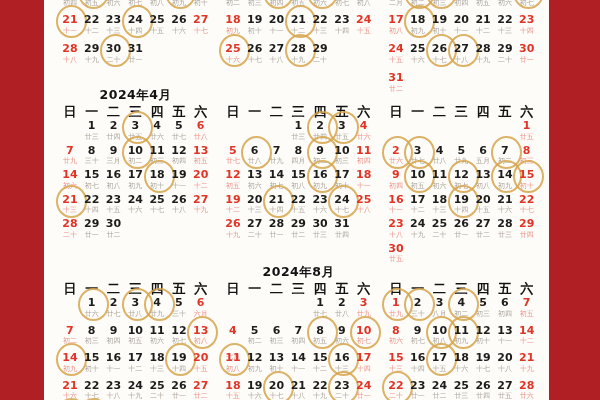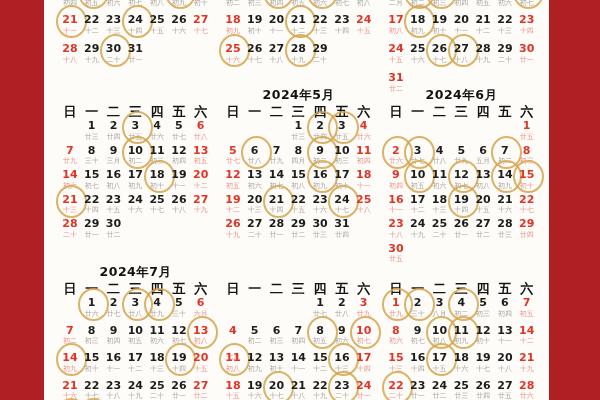--- a/index.html
+++ b/index.html
@@ -141,20 +141,21 @@
         <div class="num" style="left: 87.2px; top: 42px; width: 21.8px; color: rgb(28, 28, 28);">28</div>
         <div class="lab" style="left: 87.2px; top: 55.5px; width: 21.8px; color: rgb(171, 163, 156);">十九</div>
         <div class="num" style="left: 109px; top: 42px; width: 21.8px; color: rgb(28, 28, 28);">29</div>
         <div class="lab" style="left: 109px; top: 55.5px; width: 21.8px; color: rgb(171, 163, 156);">二十</div>
         <div class="num" style="left: 130.8px; top: 42px; width: 21.8px; color: rgb(224, 52, 39);">30</div>
         <div class="lab" style="left: 130.8px; top: 55.5px; width: 21.8px; color: rgb(236, 145, 137);">廿一</div>
         <div class="num" style="left: 0px; top: 71px; width: 21.8px; color: rgb(224, 52, 39);">31</div>
         <div class="lab" style="left: 0px; top: 84.5px; width: 21.8px; color: rgb(236, 145, 137);">廿二</div>
       </div>
       <div class="month" style="left: 59px;">
+        <div class="mtitle" style="top: 88px;">2024年4月</div>
         <div class="wh" style="left: 0px; top: 105px; width: 21.8px;">日</div>
         <div class="wh" style="left: 21.8px; top: 105px; width: 21.8px;">一</div>
         <div class="wh" style="left: 43.6px; top: 105px; width: 21.8px;">二</div>
         <div class="wh" style="left: 65.4px; top: 105px; width: 21.8px;">三</div>
         <div class="wh" style="left: 87.2px; top: 105px; width: 21.8px;">四</div>
         <div class="wh" style="left: 109px; top: 105px; width: 21.8px;">五</div>
         <div class="wh" style="left: 130.8px; top: 105px; width: 21.8px;">六</div>
         <div class="num" style="left: 21.8px; top: 119px; width: 21.8px; color: rgb(28, 28, 28);">1</div>
         <div class="lab" style="left: 21.8px; top: 132.5px; width: 21.8px; color: rgb(171, 163, 156);">廿三</div>
         <div class="num" style="left: 43.6px; top: 119px; width: 21.8px; color: rgb(28, 28, 28);">2</div>
@@ -214,21 +215,20 @@
         <div class="num" style="left: 130.8px; top: 192.5px; width: 21.8px; color: rgb(224, 52, 39);">27</div>
         <div class="lab" style="left: 130.8px; top: 206px; width: 21.8px; color: rgb(236, 145, 137);">十九</div>
         <div class="num" style="left: 0px; top: 217px; width: 21.8px; color: rgb(224, 52, 39);">28</div>
         <div class="lab" style="left: 0px; top: 230.5px; width: 21.8px; color: rgb(236, 145, 137);">二十</div>
         <div class="num" style="left: 21.8px; top: 217px; width: 21.8px; color: rgb(28, 28, 28);">29</div>
         <div class="lab" style="left: 21.8px; top: 230.5px; width: 21.8px; color: rgb(171, 163, 156);">廿一</div>
         <div class="num" style="left: 43.6px; top: 217px; width: 21.8px; color: rgb(28, 28, 28);">30</div>
         <div class="lab" style="left: 43.6px; top: 230.5px; width: 21.8px; color: rgb(171, 163, 156);">廿二</div>
       </div>
       <div class="month" style="left: 222px;">
-        <div class="mtitle" style="top: 88px;">2024年5月</div>
         <div class="wh" style="left: 0px; top: 105px; width: 21.8px;">日</div>
         <div class="wh" style="left: 21.8px; top: 105px; width: 21.8px;">一</div>
         <div class="wh" style="left: 43.6px; top: 105px; width: 21.8px;">二</div>
         <div class="wh" style="left: 65.4px; top: 105px; width: 21.8px;">三</div>
         <div class="wh" style="left: 87.2px; top: 105px; width: 21.8px;">四</div>
         <div class="wh" style="left: 109px; top: 105px; width: 21.8px;">五</div>
         <div class="wh" style="left: 130.8px; top: 105px; width: 21.8px;">六</div>
         <div class="num" style="left: 65.4px; top: 119px; width: 21.8px; color: rgb(28, 28, 28);">1</div>
         <div class="lab" style="left: 65.4px; top: 132.5px; width: 21.8px; color: rgb(171, 163, 156);">廿三</div>
         <div class="num" style="left: 87.2px; top: 119px; width: 21.8px; color: rgb(28, 28, 28);">2</div>
@@ -293,21 +293,20 @@
         <div class="num" style="left: 43.6px; top: 217px; width: 21.8px; color: rgb(28, 28, 28);">28</div>
         <div class="lab" style="left: 43.6px; top: 230.5px; width: 21.8px; color: rgb(171, 163, 156);">廿一</div>
         <div class="num" style="left: 65.4px; top: 217px; width: 21.8px; color: rgb(28, 28, 28);">29</div>
         <div class="lab" style="left: 65.4px; top: 230.5px; width: 21.8px; color: rgb(171, 163, 156);">廿二</div>
         <div class="num" style="left: 87.2px; top: 217px; width: 21.8px; color: rgb(28, 28, 28);">30</div>
         <div class="lab" style="left: 87.2px; top: 230.5px; width: 21.8px; color: rgb(171, 163, 156);">廿三</div>
         <div class="num" style="left: 109px; top: 217px; width: 21.8px; color: rgb(28, 28, 28);">31</div>
         <div class="lab" style="left: 109px; top: 230.5px; width: 21.8px; color: rgb(171, 163, 156);">廿四</div>
       </div>
       <div class="month" style="left: 385px;">
-        <div class="mtitle" style="top: 88px;">2024年6月</div>
         <div class="wh" style="left: 0px; top: 105px; width: 21.8px;">日</div>
         <div class="wh" style="left: 21.8px; top: 105px; width: 21.8px;">一</div>
         <div class="wh" style="left: 43.6px; top: 105px; width: 21.8px;">二</div>
         <div class="wh" style="left: 65.4px; top: 105px; width: 21.8px;">三</div>
         <div class="wh" style="left: 87.2px; top: 105px; width: 21.8px;">四</div>
         <div class="wh" style="left: 109px; top: 105px; width: 21.8px;">五</div>
         <div class="wh" style="left: 130.8px; top: 105px; width: 21.8px;">六</div>
         <div class="num" style="left: 130.8px; top: 119px; width: 21.8px; color: rgb(224, 52, 39);">1</div>
         <div class="lab" style="left: 130.8px; top: 132.5px; width: 21.8px; color: rgb(236, 145, 137);">廿五</div>
         <div class="num" style="left: 0px; top: 143.5px; width: 21.8px; color: rgb(224, 52, 39);">2</div>
@@ -371,21 +370,20 @@
         <div class="num" style="left: 87.2px; top: 217px; width: 21.8px; color: rgb(28, 28, 28);">27</div>
         <div class="lab" style="left: 87.2px; top: 230.5px; width: 21.8px; color: rgb(171, 163, 156);">廿二</div>
         <div class="num" style="left: 109px; top: 217px; width: 21.8px; color: rgb(28, 28, 28);">28</div>
         <div class="lab" style="left: 109px; top: 230.5px; width: 21.8px; color: rgb(171, 163, 156);">廿三</div>
         <div class="num" style="left: 130.8px; top: 217px; width: 21.8px; color: rgb(224, 52, 39);">29</div>
         <div class="lab" style="left: 130.8px; top: 230.5px; width: 21.8px; color: rgb(236, 145, 137);">廿四</div>
         <div class="num" style="left: 0px; top: 241.5px; width: 21.8px; color: rgb(224, 52, 39);">30</div>
         <div class="lab" style="left: 0px; top: 255px; width: 21.8px; color: rgb(236, 145, 137);">廿五</div>
       </div>
       <div class="month" style="left: 59px;">
-        <div class="mtitle" style="top: 265px;">2024年7月</div>
         <div class="wh" style="left: 0px; top: 282px; width: 21.8px;">日</div>
         <div class="wh" style="left: 21.8px; top: 282px; width: 21.8px;">一</div>
         <div class="wh" style="left: 43.6px; top: 282px; width: 21.8px;">二</div>
         <div class="wh" style="left: 65.4px; top: 282px; width: 21.8px;">三</div>
         <div class="wh" style="left: 87.2px; top: 282px; width: 21.8px;">四</div>
         <div class="wh" style="left: 109px; top: 282px; width: 21.8px;">五</div>
         <div class="wh" style="left: 130.8px; top: 282px; width: 21.8px;">六</div>
         <div class="num" style="left: 21.8px; top: 296px; width: 21.8px; color: rgb(28, 28, 28);">1</div>
         <div class="lab" style="left: 21.8px; top: 309.5px; width: 21.8px; color: rgb(171, 163, 156);">廿六</div>
         <div class="circ" style="left: 19.2px; top: 288px;"></div>
@@ -443,20 +441,21 @@
         <div class="num" style="left: 87.2px; top: 378.5px; width: 21.8px; color: rgb(28, 28, 28);">25</div>
         <div class="lab" style="left: 87.2px; top: 392px; width: 21.8px; color: rgb(171, 163, 156);">二十</div>
         <div class="num" style="left: 109px; top: 378.5px; width: 21.8px; color: rgb(28, 28, 28);">26</div>
         <div class="lab" style="left: 109px; top: 392px; width: 21.8px; color: rgb(171, 163, 156);">廿一</div>
         <div class="num" style="left: 130.8px; top: 378.5px; width: 21.8px; color: rgb(224, 52, 39);">27</div>
         <div class="lab" style="left: 130.8px; top: 392px; width: 21.8px; color: rgb(236, 145, 137);">廿二</div>
         <div class="circ" style="left: -2.6px; top: 398px;"></div>
         <div class="circ" style="left: 19.2px; top: 398px;"></div>
       </div>
       <div class="month" style="left: 222px;">
+        <div class="mtitle" style="top: 265px;">2024年8月</div>
         <div class="wh" style="left: 0px; top: 282px; width: 21.8px;">日</div>
         <div class="wh" style="left: 21.8px; top: 282px; width: 21.8px;">一</div>
         <div class="wh" style="left: 43.6px; top: 282px; width: 21.8px;">二</div>
         <div class="wh" style="left: 65.4px; top: 282px; width: 21.8px;">三</div>
         <div class="wh" style="left: 87.2px; top: 282px; width: 21.8px;">四</div>
         <div class="wh" style="left: 109px; top: 282px; width: 21.8px;">五</div>
         <div class="wh" style="left: 130.8px; top: 282px; width: 21.8px;">六</div>
         <div class="num" style="left: 87.2px; top: 296px; width: 21.8px; color: rgb(28, 28, 28);">1</div>
         <div class="lab" style="left: 87.2px; top: 309.5px; width: 21.8px; color: rgb(171, 163, 156);">廿七</div>
         <div class="num" style="left: 109px; top: 296px; width: 21.8px; color: rgb(28, 28, 28);">2</div>

